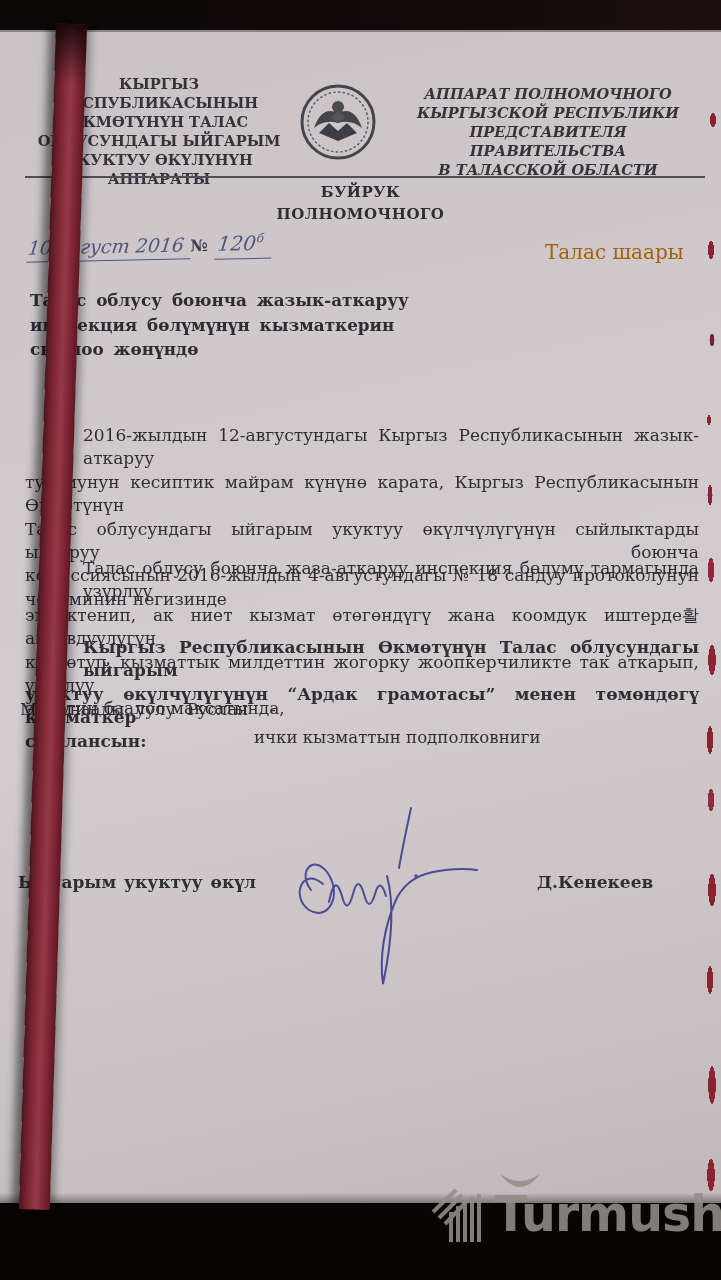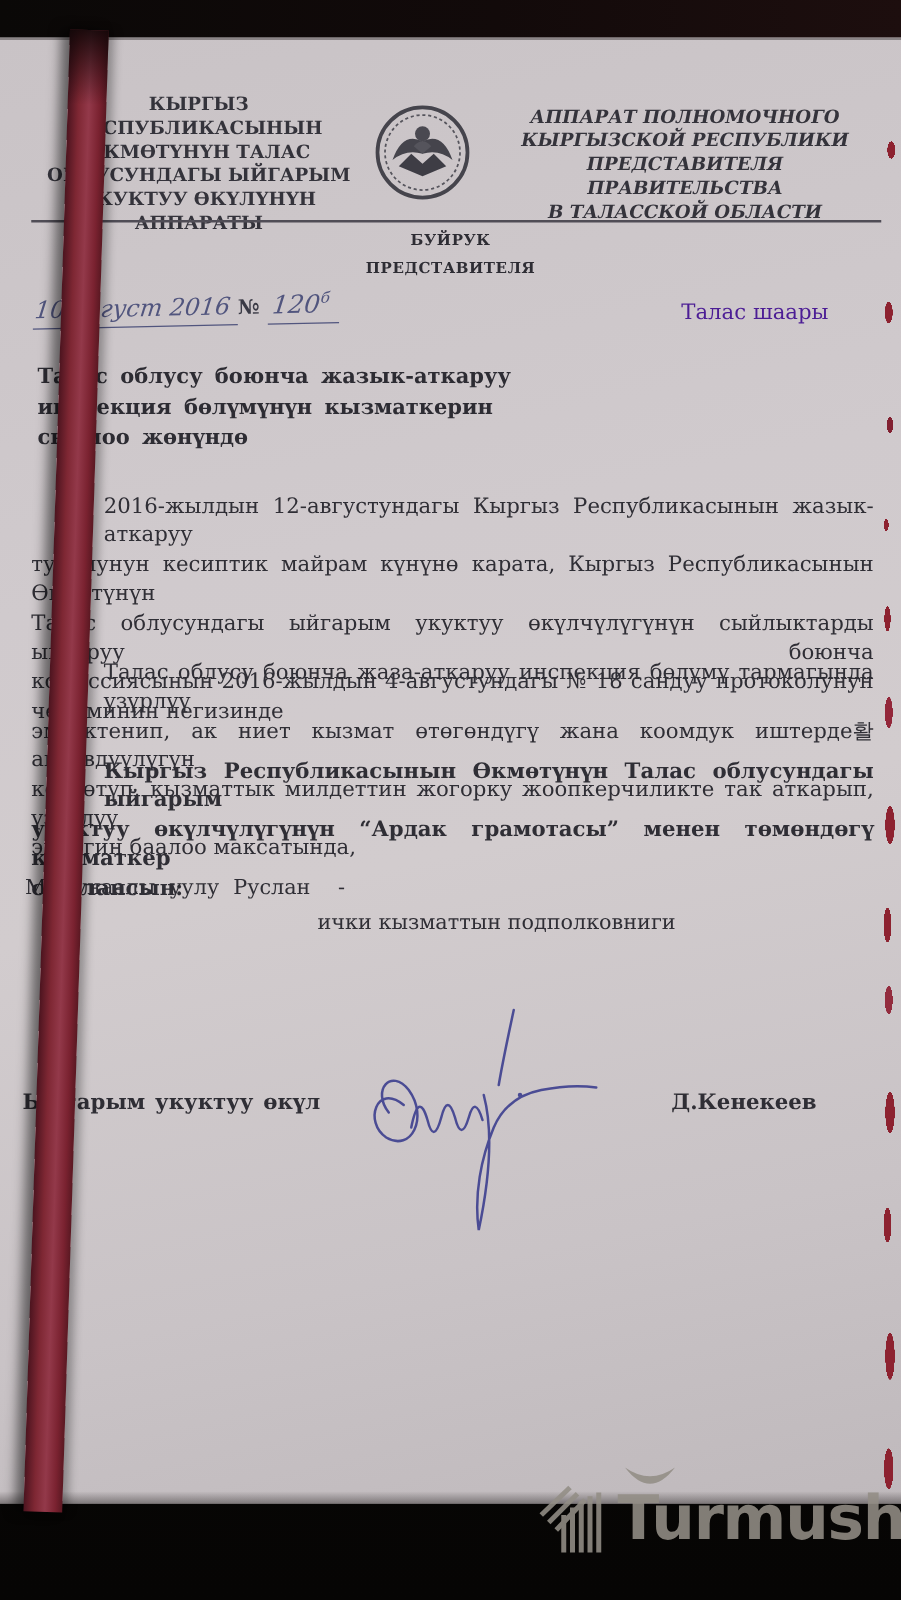--- a/index.html
+++ b/index.html
@@ -41,32 +41,32 @@
       radial-gradient(ellipse 6px 30px at 13px 985px,#8d2230 62%,rgba(141,34,48,0) 63%),
       radial-gradient(ellipse 6px 26px at 12px 1075px,#8d2230 62%,rgba(141,34,48,0) 63%);}
   
   .content{position:absolute;left:0;top:0;width:721px;height:1280px;z-index:20;color:#2f2e35;}
   .org{position:absolute;font-weight:bold;text-align:center;font-size:14.6px;line-height:19px;color:#34333b;}
   .org-left{left:24px;top:74px;width:270px;}
   .org-right{left:390px;top:84px;width:316px;font-style:italic;}
   .emblem{position:absolute;left:299px;top:83px;width:78px;height:78px;}
   .rule{position:absolute;left:25px;top:176px;width:680px;height:2px;background:#504d56;}
   .title{position:absolute;left:0;top:181px;width:721px;text-align:center;font-weight:bold;
-    font-size:12px;line-height:22px;color:#2e2d34;letter-spacing:.5px;}
+    font-size:15px;line-height:22px;color:#2e2d34;letter-spacing:.5px;}
   .dateline{position:absolute;left:26px;top:233px;width:260px;color:#4e527c;transform:rotate(-1.2deg);}
   .hand{font-style:italic;font-size:19px;transform:skewX(-8deg);display:inline-block;color:#51557e;}
   .date-u{display:inline-block;border-bottom:1.5px solid #51557e;padding:0 6px 3px 2px;min-width:155px;}
   .no-u{display:inline-block;border-bottom:1.5px solid #51557e;padding:0 8px 3px 4px;margin-left:6px;}
   .no-sign{font-style:normal;font-weight:bold;font-size:16px;color:#3a3a45;transform:none;}
   .num{font-size:20px;}
   .num sup{font-size:12px;}
-  .place{position:absolute;left:545px;top:240px;font-size:17px;color:#4c1d95;}
+  .place{position:absolute;left:545px;top:240px;font-size:20px;color:#a16207;}
   .subject{position:absolute;left:30px;top:288px;width:380px;font-weight:bold;font-size:16.8px;
     line-height:24.5px;word-spacing:4px;color:#2d2c33;}
-  .para{position:absolute;left:25px;width:674px;font-size:17px;line-height:23.4px;color:#2f2e35;}
+  .para{position:absolute;left:25px;width:674px;font-size:17px;line-height:23.4px;color:#2f2e35;margin-top:30px;}
   .jl{text-align:justify;text-align-last:justify;}
   .ind{padding-left:58px;}
   .p1{top:394px;}
   .decree{position:absolute;left:0;top:497px;width:721px;text-align:center;font-weight:bold;font-size:17px;}
   .p2{top:527px;}
   .p3{top:606px;font-weight:bold;}
   .recipient{position:absolute;left:20px;top:696px;width:670px;font-size:16.6px;line-height:27.5px;color:#2f2e35;}
   .rec-row1{display:flex;}
   .rec-name{word-spacing:6px;}
   .rec-dash{margin:0 14px 0 22px;}
@@ -110,21 +110,21 @@
     <div>АППАРАТ ПОЛНОМОЧНОГО</div>
     <div>КЫРГЫЗСКОЙ РЕСПУБЛИКИ</div>
     <div>ПРЕДСТАВИТЕЛЯ ПРАВИТЕЛЬСТВА</div>
     <div>В ТАЛАССКОЙ ОБЛАСТИ</div>
   </div>
 
   <div class="rule"></div>
 
   <div class="title">
     <div>БУЙРУК</div>
-    <div>ПРЕДСТАВИТЕЛЯ</div>
+    <div>ПОЛНОМОЧНОГО</div>
   </div>
 
   <div class="dateline">
     <span class="date-u"><span class="hand">10 август 2016</span></span><span class="no-sign">№</span><span class="no-u"><span class="hand num"><span>120</span><sup>б</sup></span></span>
   </div>
 
   <div class="place">Талас шаары</div>
 
   <div class="subject">
     <div>Талас облусу боюнча  жазык-аткаруу</div>

